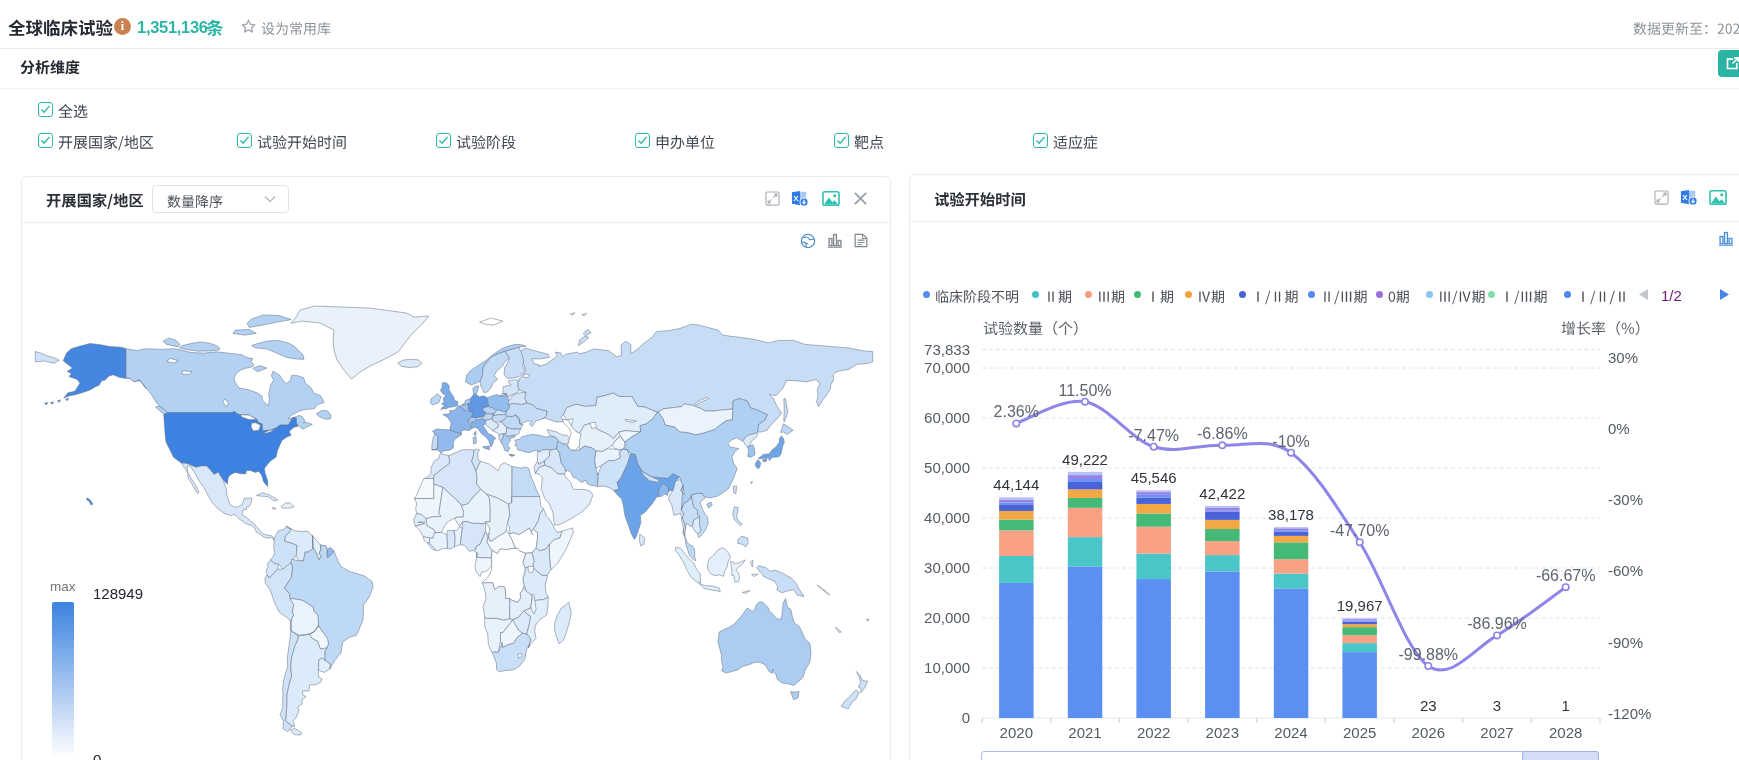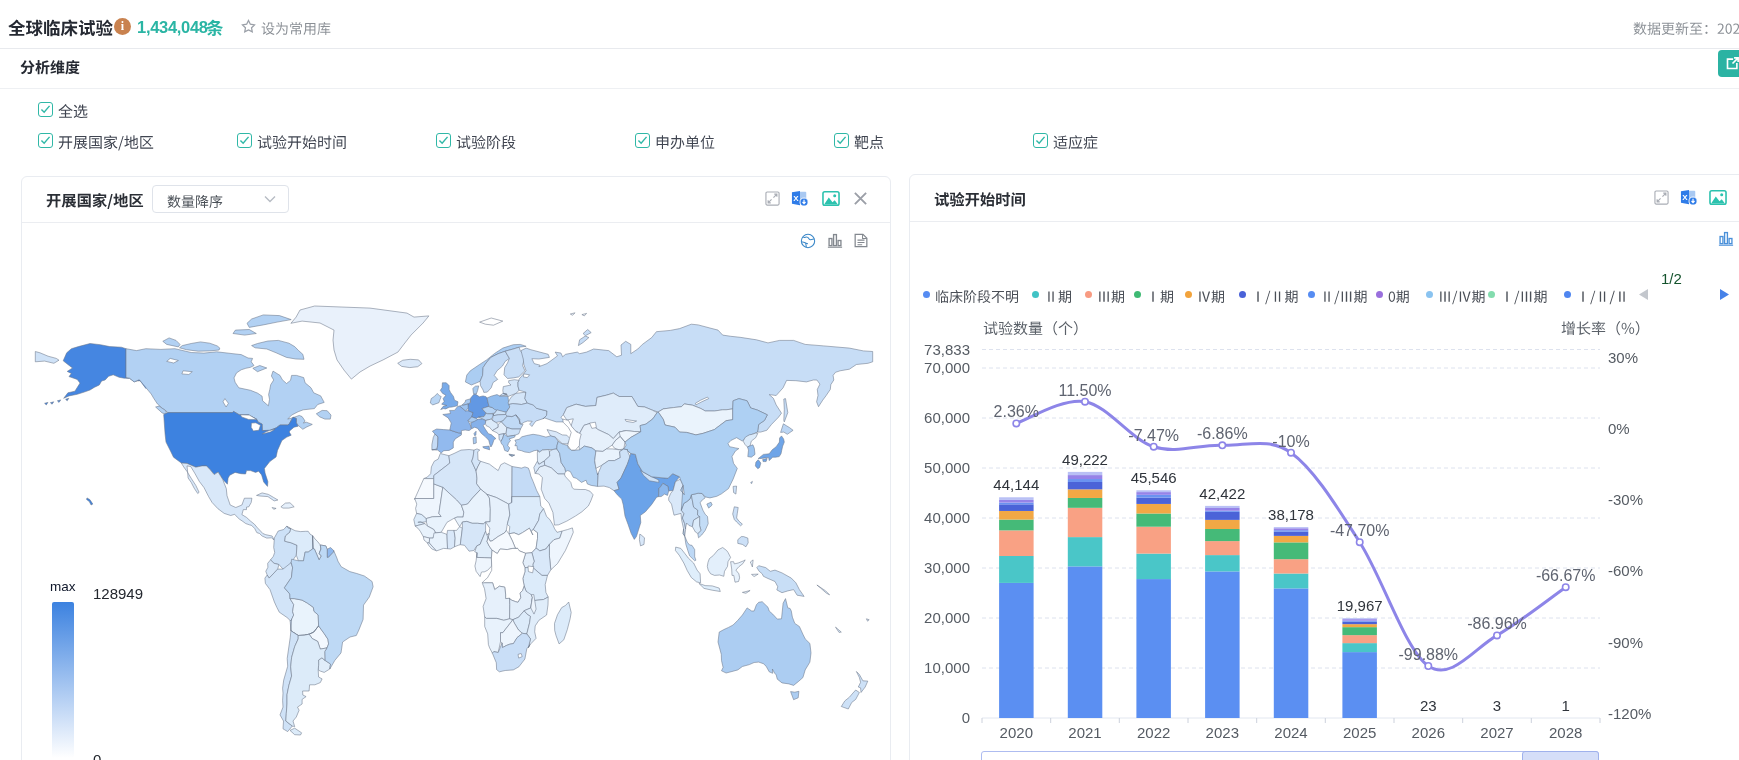--- a/index.html
+++ b/index.html
@@ -2,21 +2,21 @@
 <html><head><meta charset="utf-8"><style>
 *{margin:0;padding:0;box-sizing:border-box}
 html,body{width:1739px;height:760px;background:#fff;font-family:"Liberation Sans",sans-serif;overflow:hidden;position:relative}
 .abs{position:absolute}
 svg.ct{display:inline-block}
 </style></head><body>
 <div style="position:absolute;left:8px;top:16px;"><svg class="ct" width="105" height="24.5" viewBox="0 0 105 24.5" style="vertical-align:-5.6px">
       <path transform="translate(0,18.6)" fill="#262a33" d="M8.4 -15C6.6 -12.3 3.4 -10 0.3 -8.7C0.8 -8.2 1.4 -7.5 1.7 -7C2.3 -7.2 2.8 -7.5 3.4 -7.9V-6.7H7.6V-4.7H3.6V-2.8H7.6V-0.7H1.3V1.2H16.3V-0.7H9.9V-2.8H14V-4.7H9.9V-6.7H14.2V-7.8C14.7 -7.5 15.3 -7.2 15.9 -6.9C16.1 -7.5 16.7 -8.2 17.3 -8.7C14.5 -9.9 12 -11.5 9.9 -13.7L10.3 -14.2ZM4.5 -8.5C6 -9.6 7.5 -10.8 8.7 -12.2C10.1 -10.7 11.5 -9.6 13 -8.5Z M24.1 -8.6C24.8 -7.6 25.5 -6.3 25.7 -5.5L27.5 -6.3C27.2 -7.1 26.4 -8.4 25.8 -9.3ZM17.9 -2.1 18.3 -0.1 23.5 -1.7 24.5 -0.3C25.6 -1.2 26.9 -2.4 28.1 -3.6V-0.8C28.1 -0.5 28 -0.4 27.7 -0.4C27.4 -0.4 26.6 -0.4 25.8 -0.4C26 0.1 26.4 1 26.5 1.6C27.8 1.6 28.7 1.5 29.3 1.2C29.9 0.8 30.1 0.3 30.1 -0.8V-3.6C30.9 -2.1 32 -0.9 33.4 0.2C33.7 -0.4 34.2 -1 34.7 -1.4C33.2 -2.4 32.2 -3.6 31.4 -5.1C32.3 -6 33.4 -7.3 34.3 -8.5L32.5 -9.4C32.1 -8.6 31.4 -7.6 30.7 -6.8C30.5 -7.6 30.3 -8.4 30.1 -9.3V-10.1H34.4V-12H32.9L33.9 -13C33.5 -13.5 32.5 -14.3 31.8 -14.8L30.6 -13.7C31.3 -13.2 32 -12.6 32.5 -12H30.1V-14.9H28.1V-12H24V-10.1H28.1V-5.9C26.6 -4.7 25.1 -3.5 23.9 -2.6L23.7 -3.8L21.9 -3.2V-6.9H23.4V-8.8H21.9V-11.9H23.7V-13.9H18.1V-11.9H20V-8.8H18.2V-6.9H20V-2.7C19.2 -2.4 18.5 -2.2 17.9 -2.1Z M36.1 -12.9V-0.5H38.1V-12.9ZM45.2 -9.6C46.2 -8.8 47.6 -7.6 48.2 -6.9L49.6 -8.4C48.9 -9 47.6 -10.1 46.5 -10.8ZM44.1 -14.9C43.5 -12.6 42.5 -10.4 41.2 -9V-14.7H39.1V1.4H41.2V-8.7C41.7 -8.4 42.5 -7.9 42.8 -7.6C43.6 -8.5 44.3 -9.6 44.9 -10.9H51.8V-13H45.7C45.9 -13.5 46 -14 46.2 -14.5ZM46 -1.2H44.5V-4.6H46ZM47.9 -1.2V-4.6H49.3V-1.2ZM42.4 -6.6V1.6H44.5V0.7H49.3V1.5H51.4V-6.6Z M61.8 -10.4V-8.3H57.1V-6.3H61C59.8 -4.3 57.9 -2.3 56 -1.2C56.5 -0.8 57.1 -0.1 57.5 0.4C59.1 -0.6 60.6 -2.3 61.8 -4.1V1.6H63.9V-4.1C65.1 -2.3 66.7 -0.8 68.2 0.2C68.5 -0.3 69.2 -1.1 69.7 -1.5C67.8 -2.5 65.9 -4.4 64.6 -6.3H69V-8.3H63.9V-10.4ZM60.3 -14.5C60.6 -14 60.9 -13.4 61.1 -12.8H54.3V-8.4C54.3 -5.9 54.2 -2.2 52.8 0.3C53.3 0.6 54.2 1.2 54.6 1.5C56.2 -1.2 56.5 -5.6 56.5 -8.4V-10.8H69.2V-12.8H63.7C63.4 -13.5 62.9 -14.4 62.5 -15.1Z M71.7 -13.4C72.6 -12.5 73.8 -11.4 74.4 -10.6L75.8 -12C75.2 -12.8 74 -13.9 73.1 -14.6ZM76.7 -7.5V-5.6H78.1V-1.8L77 -1.5L77 -1.5C76.8 -1.9 76.6 -2.8 76.5 -3.3L74.9 -2.3V-9.5H70.9V-7.5H72.9V-2.2C72.9 -1.4 72.4 -0.8 72 -0.6C72.3 -0.1 72.8 0.8 73 1.3C73.3 0.9 73.8 0.6 76.4 -1.2L76.9 0.6C78.4 0.1 80.3 -0.4 82.1 -0.9L81.8 -2.8L80 -2.3V-5.6H81.3V-7.5ZM81.5 -14.7 81.6 -11.5H76.1V-9.5H81.7C82 -2.7 82.8 1.4 85 1.5C85.7 1.5 86.7 0.8 87.1 -2.6C86.8 -2.8 85.8 -3.4 85.5 -3.8C85.4 -2.2 85.3 -1.4 85 -1.4C84.4 -1.4 83.9 -4.9 83.7 -9.5H86.9V-11.5H85.6L86.9 -12.3C86.6 -13 85.8 -14 85.2 -14.7L83.8 -13.8C84.3 -13.1 85 -12.2 85.3 -11.5H83.7C83.7 -12.5 83.7 -13.6 83.7 -14.7Z M87.8 -2.9 88.2 -1.3C89.5 -1.6 91 -2 92.5 -2.3L92.4 -3.9C90.7 -3.5 89 -3.2 87.8 -2.9ZM95.6 -6.1C96 -4.8 96.4 -3.1 96.5 -2L98.2 -2.4C98 -3.5 97.6 -5.2 97.2 -6.5ZM98.6 -6.6C98.9 -5.3 99.2 -3.6 99.3 -2.4L100.9 -2.7C100.8 -3.8 100.5 -5.5 100.2 -6.8ZM89 -11.3C88.9 -9.3 88.7 -6.7 88.5 -5.1H93.1C92.9 -2 92.7 -0.8 92.4 -0.4C92.2 -0.2 92 -0.2 91.8 -0.2C91.4 -0.2 90.7 -0.2 89.9 -0.3C90.2 0.2 90.4 0.9 90.5 1.4C91.3 1.4 92.1 1.4 92.6 1.4C93.2 1.3 93.6 1.2 93.9 0.7C94.4 0.1 94.7 -1.6 94.9 -6C94.9 -6.2 94.9 -6.8 94.9 -6.8H93.6C93.8 -8.8 94 -11.8 94.1 -14.2H88.3V-12.5H92.3C92.2 -10.5 92 -8.3 91.8 -6.7H90.5C90.6 -8.1 90.7 -9.8 90.8 -11.2ZM99.2 -12C100 -11.2 100.8 -10.3 101.7 -9.5H97C97.8 -10.3 98.6 -11.1 99.2 -12ZM98.9 -15.1C97.8 -12.8 95.9 -10.8 93.8 -9.6C94.2 -9.2 94.8 -8.3 95 -7.9C95.6 -8.3 96.2 -8.7 96.8 -9.3V-7.8H102.2V-9.1C102.7 -8.7 103.2 -8.3 103.8 -7.9C104 -8.5 104.4 -9.5 104.7 -10C103.2 -10.8 101.4 -12.3 100.3 -13.6L100.7 -14.4ZM95.1 -1V0.8H104.2V-1H102.1C102.9 -2.5 103.7 -4.6 104.3 -6.3L102.4 -6.7C102 -5 101.2 -2.6 100.4 -1Z"></path>
     </svg></div>
 <div class="abs" style="left:114px;top:18px;width:17px;height:17px;border-radius:50%;background:#c9824f;color:#fff;font-size:12px;font-weight:bold;text-align:center;line-height:17px;font-family:'Liberation Serif',serif">i</div>
-<div class="abs" style="left:137px;top:18px;font-size:16.5px;font-weight:bold;color:#2ab5a4;letter-spacing:-0.3px">1,434,048</div>
+<div class="abs" style="left:137px;top:18px;font-size:16.5px;font-weight:bold;color:#2ab5a4;letter-spacing:-0.3px">1,351,136</div>
 <div style="position:absolute;left:206px;top:16px;"><svg class="ct" width="17.5" height="24.5" viewBox="0 0 17.5 24.5" style="vertical-align:-5.6px">
       <path transform="translate(0,18.6)" fill="#2ab5a4" d="M4.7 -3.1C3.9 -2.2 2.4 -1.1 1.2 -0.5C1.6 -0.2 2.3 0.5 2.6 1C3.9 0.2 5.4 -1.2 6.4 -2.4ZM11 -2.1C12.1 -1.1 13.5 0.2 14.1 1.2L15.6 -0C15 -0.9 13.6 -2.2 12.4 -3.1ZM11.1 -11.7C10.4 -11 9.7 -10.4 8.8 -9.9C7.9 -10.4 7.1 -11 6.4 -11.7ZM6.2 -14.9C5.4 -13.3 3.7 -11.7 1.1 -10.5C1.6 -10.2 2.3 -9.4 2.6 -8.9C3.5 -9.4 4.3 -9.9 5 -10.5C5.6 -9.9 6.2 -9.4 6.8 -9C4.9 -8.2 2.7 -7.7 0.5 -7.4C0.8 -6.9 1.2 -6.1 1.4 -5.5C4.1 -6 6.7 -6.7 8.9 -7.8C10.9 -6.8 13.2 -6.1 15.8 -5.8C16 -6.3 16.6 -7.2 17 -7.6C14.8 -7.9 12.7 -8.3 10.9 -9C12.4 -10 13.5 -11.2 14.4 -12.7L12.9 -13.5L12.6 -13.5H7.9C8.1 -13.8 8.3 -14.1 8.6 -14.5ZM7.6 -6.6V-5.2H2.5V-3.4H7.6V-0.5C7.6 -0.4 7.6 -0.3 7.4 -0.3C7.1 -0.3 6.4 -0.3 5.7 -0.3C6 0.2 6.3 1 6.4 1.5C7.5 1.5 8.3 1.5 9 1.2C9.6 0.9 9.8 0.4 9.8 -0.5V-3.4H15.2V-5.2H9.8V-6.6Z"></path>
     </svg></div>
 <svg class="abs" style="left:240px;top:18px" width="17" height="17" viewBox="0 0 24 24">
     <path fill="none" stroke="#9ba0a8" stroke-width="1.8" d="M12 3.5l2.6 5.3 5.9.9-4.2 4.1 1 5.8-5.3-2.8-5.3 2.8 1-5.8-4.2-4.1 5.9-.9z"></path>
   </svg>
 <div style="position:absolute;left:261px;top:19px;"><svg class="ct" width="70" height="19.6" viewBox="0 0 70 19.6" style="vertical-align:-4.5px">
       <path transform="translate(0,14.8)" fill="#8b9096" d="M1.7 -10.9C2.5 -10.2 3.4 -9.3 3.8 -8.7L4.5 -9.4C4.1 -10 3.1 -10.9 2.4 -11.5ZM0.6 -7.4V-6.4H2.6V-1.3C2.6 -0.7 2.1 -0.2 1.9 -0.1C2.1 0.2 2.4 0.6 2.5 0.8C2.7 0.6 3 0.3 5.5 -1.6C5.4 -1.8 5.2 -2.2 5.2 -2.5L3.6 -1.3V-7.4ZM6.9 -11.3V-9.7C6.9 -8.7 6.6 -7.5 4.7 -6.7C4.9 -6.5 5.3 -6.1 5.4 -5.9C7.4 -6.8 7.9 -8.4 7.9 -9.7V-10.3H10.3V-8C10.3 -7 10.5 -6.6 11.5 -6.6C11.7 -6.6 12.4 -6.6 12.6 -6.6C12.9 -6.6 13.1 -6.6 13.3 -6.6C13.3 -6.9 13.2 -7.3 13.2 -7.5C13 -7.5 12.8 -7.5 12.6 -7.5C12.4 -7.5 11.7 -7.5 11.6 -7.5C11.4 -7.5 11.3 -7.6 11.3 -8V-11.3ZM11.3 -4.6C10.8 -3.5 10 -2.5 9.1 -1.8C8.1 -2.6 7.4 -3.5 6.9 -4.6ZM5.4 -5.6V-4.6H6.1L5.9 -4.5C6.5 -3.2 7.3 -2.1 8.3 -1.2C7.2 -0.5 6 -0.1 4.8 0.2C5 0.4 5.2 0.9 5.3 1.1C6.6 0.8 7.9 0.2 9.1 -0.5C10.1 0.2 11.4 0.8 12.8 1.2C13 0.9 13.3 0.4 13.5 0.2C12.1 -0.1 10.9 -0.5 9.9 -1.2C11.1 -2.2 12.1 -3.6 12.6 -5.3L12 -5.6L11.8 -5.6Z M16.3 -11C16.8 -10.3 17.5 -9.4 17.7 -8.8L18.7 -9.3C18.4 -9.9 17.7 -10.8 17.2 -11.4ZM21 -5.2C21.7 -4.3 22.5 -3.2 22.9 -2.4L23.8 -2.9C23.4 -3.7 22.6 -4.8 21.9 -5.6ZM19.8 -11.7V-10.1C19.8 -9.5 19.7 -9 19.7 -8.4H15.1V-7.3H19.6C19.2 -4.8 18.1 -2 14.8 0.2C15 0.3 15.4 0.7 15.6 0.9C19.2 -1.5 20.3 -4.6 20.7 -7.3H25.5C25.3 -2.6 25.1 -0.7 24.7 -0.3C24.5 -0.1 24.3 -0.1 24 -0.1C23.7 -0.1 22.8 -0.1 21.9 -0.2C22.1 0.2 22.2 0.6 22.2 0.9C23.1 1 24 1 24.5 1C25 0.9 25.3 0.8 25.6 0.4C26.2 -0.3 26.4 -2.2 26.6 -7.8C26.6 -8 26.6 -8.4 26.6 -8.4H20.8C20.8 -9 20.8 -9.5 20.8 -10.1V-11.7Z M32.4 -6.9H37.7V-5.5H32.4ZM30.1 -3.5V0.5H31.2V-2.6H34.6V1.1H35.7V-2.6H39V-0.6C39 -0.4 38.9 -0.4 38.7 -0.4C38.5 -0.4 37.7 -0.4 36.9 -0.4C37 -0.1 37.2 0.3 37.3 0.5C38.3 0.5 39 0.5 39.5 0.4C39.9 0.2 40 -0.1 40 -0.6V-3.5H35.7V-4.7H38.8V-7.7H31.4V-4.7H34.6V-3.5ZM30.4 -11.2C30.8 -10.8 31.2 -10.1 31.5 -9.6H29.2V-6.6H30.2V-8.7H39.9V-6.6H40.9V-9.6H35.6V-11.8H34.6V-9.6H31.6L32.5 -10C32.2 -10.4 31.8 -11.1 31.3 -11.6ZM38.7 -11.6C38.4 -11.1 37.9 -10.4 37.5 -9.9L38.4 -9.6C38.8 -10 39.3 -10.7 39.8 -11.3Z M44.1 -10.8V-5.7C44.1 -3.7 44 -1.2 42.4 0.5C42.7 0.6 43.1 1 43.3 1.2C44.3 0 44.8 -1.6 45 -3.2H48.5V1H49.6V-3.2H53.4V-0.3C53.4 -0.1 53.3 0 53 0C52.7 0.1 51.8 0.1 50.8 0C50.9 0.3 51.1 0.8 51.2 1C52.5 1.1 53.3 1 53.8 0.9C54.2 0.7 54.4 0.4 54.4 -0.3V-10.8ZM45.2 -9.8H48.5V-7.5H45.2ZM53.4 -9.8V-7.5H49.6V-9.8ZM45.2 -6.5H48.5V-4.2H45.1C45.2 -4.7 45.2 -5.2 45.2 -5.7ZM53.4 -6.5V-4.2H49.6V-6.5Z M60.5 -3.4C60.7 -3.5 61.2 -3.6 61.9 -3.6H64.3V-2H59.2V-1H64.3V1.1H65.3V-1H69.4V-2H65.3V-3.6H68.4V-4.6H65.3V-6H64.3V-4.6H61.6C62.1 -5.2 62.5 -6 62.9 -6.7H68.8V-7.7H63.4L63.8 -8.7L62.7 -9.1C62.6 -8.6 62.4 -8.1 62.2 -7.7H59.6V-6.7H61.8C61.4 -6 61.1 -5.5 61 -5.3C60.7 -4.8 60.4 -4.5 60.2 -4.5C60.3 -4.2 60.5 -3.6 60.5 -3.4ZM62.6 -11.5C62.8 -11.2 63 -10.7 63.2 -10.3H57.7V-6.3C57.7 -4.3 57.6 -1.4 56.4 0.6C56.7 0.7 57.1 1 57.3 1.2C58.5 -0.9 58.7 -4.1 58.7 -6.3V-9.4H69.3V-10.3H64.4C64.2 -10.8 63.9 -11.3 63.6 -11.8Z"></path>
     </svg></div>
 <div style="position:absolute;left:1633px;top:19px;white-space:nowrap"><svg class="ct" width="107.3" height="19.6" viewBox="0 0 107.3 19.6" style="vertical-align:-4.5px">
@@ -323,21 +323,21 @@
 <path fill="#ffffff" d="M603.0,169.4L609.9,170.4L614.6,171.0L611.1,172.5L604.1,171.3Z"></path>
 <path fill="#ffffff" d="M501.8,123.9L507.6,124.8L505.3,127.6L501.3,126.9Z"></path>
 <path fill="#ffffff" d="M506.0,316.0L511.8,316.7L510.6,322.9L506.4,321.6Z"></path>
 <path fill="#f0f5fc" d="M548.3,64.0L553.0,62.8L550.6,65.3Z"></path>
 <path fill="#f0f5fc" d="M559.9,64.6L564.6,63.4L562.3,65.9Z"></path>
 <path fill="#aed0f3" d="M728.6,232.7L730.4,231.4L729.7,233.6Z"></path>
 <path fill="#a9cbf1" d="M491.8,205.4L487.4,204.8L490.6,206.3Z"></path>
 </g>
     </svg>
   </div>
-<div style="position:absolute;left:50px;top:577px;"><span style="font-size:13.5px;color:#0f172a">max</span></div>
+<div style="position:absolute;left:50px;top:577px;"><span style="font-size:13.5px;color:#737373">max</span></div>
 <div class="abs" style="left:93px;top:585px;font-size:15px;color:#23272e">128949</div>
 <div class="abs" style="left:52px;top:602px;width:22px;height:156px;background:linear-gradient(to bottom,#3c82e0,#ffffff);border-radius:2px"></div>
 <div class="abs" style="left:93px;top:751px;font-size:15px;color:#23272e">0</div>
 <div class="abs" style="left:909px;top:174px;width:846px;height:602px;border:1px solid #e9ecf1;border-radius:6px"></div>
 <div class="abs" style="left:910px;top:221px;width:829px;height:1px;background:#ebedf1"></div>
 <div style="position:absolute;left:934px;top:189px;"><svg class="ct" width="91.8" height="21.4" viewBox="0 0 91.8 21.4" style="vertical-align:-4.9px">
       <path transform="translate(0,16.2)" fill="#2b2f36" d="M1.5 -11.7C2.3 -11 3.4 -9.9 3.8 -9.2L5.1 -10.5C4.6 -11.2 3.5 -12.1 2.7 -12.8ZM5.8 -6.5V-4.9H7.1V-1.6L6.1 -1.3L6.1 -1.3C6 -1.7 5.8 -2.4 5.7 -2.9L4.3 -2.1V-8.3H0.7V-6.5H2.6V-1.9C2.6 -1.2 2.1 -0.7 1.7 -0.5C2 -0.1 2.5 0.7 2.6 1.1C2.9 0.8 3.3 0.5 5.6 -1L6 0.5C7.3 0.1 9 -0.4 10.5 -0.8L10.3 -2.4L8.8 -2V-4.9H9.9V-6.5ZM10.1 -12.9 10.1 -10.1H5.4V-8.3H10.2C10.4 -2.3 11.2 1.2 13.1 1.3C13.7 1.3 14.6 0.7 15 -2.3C14.7 -2.4 13.8 -3 13.5 -3.3C13.5 -2 13.3 -1.2 13.1 -1.2C12.6 -1.2 12.2 -4.3 12 -8.3H14.8V-10.1H13.6L14.8 -10.8C14.5 -11.4 13.8 -12.2 13.3 -12.8L12 -12.1C12.5 -11.5 13.1 -10.6 13.4 -10.1H12C11.9 -11 11.9 -11.9 11.9 -12.9Z M15.6 -2.6 15.9 -1.1C17 -1.4 18.4 -1.7 19.7 -2L19.6 -3.4C18.1 -3.1 16.6 -2.8 15.6 -2.6ZM22.4 -5.3C22.7 -4.2 23.1 -2.7 23.2 -1.7L24.6 -2.1C24.5 -3.1 24.1 -4.6 23.7 -5.7ZM25 -5.8C25.2 -4.6 25.5 -3.1 25.6 -2.1L27.1 -2.4C27 -3.4 26.7 -4.8 26.4 -6ZM16.6 -9.9C16.5 -8.2 16.4 -5.9 16.2 -4.5H20.2C20 -1.8 19.8 -0.7 19.6 -0.4C19.4 -0.2 19.3 -0.2 19 -0.2C18.7 -0.2 18.1 -0.2 17.4 -0.3C17.7 0.2 17.9 0.8 17.9 1.2C18.6 1.2 19.3 1.2 19.8 1.2C20.2 1.1 20.6 1 20.9 0.6C21.4 0.1 21.6 -1.4 21.8 -5.2C21.8 -5.4 21.8 -5.9 21.8 -5.9H20.6C20.8 -7.7 21 -10.3 21.1 -12.4H16V-10.9H19.5C19.4 -9.1 19.2 -7.3 19.1 -5.9H17.9C18 -7.1 18.1 -8.6 18.2 -9.8ZM25.6 -10.5C26.2 -9.8 26.9 -9 27.7 -8.3H23.6C24.3 -9 25 -9.7 25.6 -10.5ZM25.3 -13.2C24.3 -11.2 22.6 -9.4 20.8 -8.4C21.1 -8 21.7 -7.2 21.9 -6.9C22.4 -7.2 22.9 -7.6 23.4 -8.1V-6.8H28.1V-8C28.6 -7.6 29.1 -7.2 29.5 -6.9C29.7 -7.4 30 -8.3 30.4 -8.7C29 -9.5 27.5 -10.7 26.5 -11.9L26.9 -12.6ZM22 -0.9V0.7H29.9V-0.9H28.1C28.7 -2.2 29.4 -4 30 -5.5L28.3 -5.9C28 -4.3 27.2 -2.3 26.6 -0.9Z M40.2 -10.4V-6.6H36.7V-7.1V-10.4ZM31.3 -6.6V-4.9H34.6C34.3 -3.1 33.5 -1.3 31.3 0.1C31.7 0.4 32.4 1 32.7 1.4C35.4 -0.2 36.3 -2.6 36.6 -4.9H40.2V1.4H42.1V-4.9H45.2V-6.6H42.1V-10.4H44.8V-12.1H31.8V-10.4H34.8V-7.1V-6.6Z M52.8 -5.1V1.4H54.4V0.7H58.2V1.3H59.9V-5.1ZM54.4 -0.9V-3.4H58.2V-0.9ZM52.5 -5.9C53.1 -6.1 53.9 -6.2 59 -6.7C59.1 -6.3 59.3 -6 59.4 -5.6L61 -6.5C60.5 -7.7 59.5 -9.5 58.4 -10.8L57 -10.1C57.4 -9.6 57.8 -8.9 58.2 -8.3L54.5 -8C55.4 -9.3 56.2 -10.9 56.9 -12.5L55 -13C54.3 -11.1 53.3 -9.1 52.9 -8.6C52.5 -8 52.2 -7.7 51.9 -7.6C52.1 -7.2 52.4 -6.3 52.5 -5.9ZM49.1 -8.3H50.1C50 -6.8 49.8 -5.6 49.4 -4.4L48.5 -5.2C48.7 -6.2 48.9 -7.2 49.1 -8.3ZM46.6 -4.6C47.3 -4.1 48 -3.4 48.7 -2.7C48.1 -1.5 47.4 -0.7 46.3 -0.1C46.7 0.2 47.2 0.9 47.4 1.3C48.5 0.6 49.3 -0.3 50 -1.4C50.4 -1 50.8 -0.5 51.1 -0.1L52.2 -1.6C51.8 -2.1 51.3 -2.6 50.8 -3.2C51.4 -4.9 51.8 -7.1 51.9 -9.9L50.8 -10L50.6 -10H49.4C49.6 -10.9 49.7 -11.9 49.8 -12.8L48.1 -12.9C48 -12 47.9 -11 47.8 -10H46.5V-8.3H47.5C47.2 -6.9 46.9 -5.6 46.6 -4.6Z M68.2 -6.5C69 -5.4 70 -3.9 70.4 -3L72 -4C71.5 -4.9 70.5 -6.3 69.7 -7.3ZM65.8 -5.9V-3.1H63.9V-5.9ZM65.8 -7.5H63.9V-10.2H65.8ZM62.2 -11.8V-0.2H63.9V-1.5H67.5V-11.8ZM72.6 -12.9V-10.2H68.1V-8.4H72.6V-1.1C72.6 -0.8 72.5 -0.7 72.2 -0.7C71.8 -0.7 70.7 -0.7 69.6 -0.7C69.9 -0.2 70.2 0.6 70.3 1.1C71.8 1.1 72.9 1.1 73.6 0.8C74.3 0.5 74.5 0 74.5 -1.1V-8.4H76.1V-10.2H74.5V-12.9Z M77.6 -9.3V1.3H79.5V-9.3ZM77.8 -12C78.5 -11.3 79.3 -10.3 79.6 -9.6L81.2 -10.6C80.8 -11.3 80 -12.2 79.3 -12.9ZM82.7 -4.3H85.6V-2.8H82.7ZM82.7 -7.2H85.6V-5.8H82.7ZM81 -8.7V-1.4H87.3V-8.7ZM81.7 -12.2V-10.5H89V-0.6C89 -0.4 88.9 -0.4 88.7 -0.4C88.5 -0.4 87.9 -0.3 87.5 -0.4C87.7 0.1 87.9 0.8 88 1.3C89 1.3 89.7 1.2 90.2 1C90.7 0.7 90.9 0.2 90.9 -0.6V-12.2Z"></path>
     </svg></div>
 <svg class="abs" style="left:1654px;top:190px" width="15" height="15" viewBox="0 0 24 24">
     <g fill="none" stroke="#a9adb5" stroke-width="1.8">
@@ -405,21 +405,21 @@
 <div style="position:absolute;left:1499.5px;top:287px;"><svg class="ct" width="47.5" height="19.6" viewBox="0 0 47.5 19.6" style="vertical-align:-4.5px">
       <path transform="translate(0,14.8)" fill="#4a4f57" d="M6.3 0H7.7V-10.2H6.3Z M14.2 2.5H15.1L19.3 -11.1H18.4Z M21.7 0H23V-10.2H21.7ZM25.8 0H27.2V-10.2H25.8ZM29.9 0H31.3V-10.2H29.9Z M36 -2C35.6 -1.1 34.8 -0.1 34 0.5C34.3 0.7 34.7 1 34.9 1.1C35.7 0.4 36.5 -0.7 37 -1.7ZM38 -1.6C38.5 -0.9 39.2 0 39.4 0.6L40.3 0.1C40 -0.5 39.4 -1.4 38.8 -2ZM45.5 -10.1V-7.9H42.6V-10.1ZM41.6 -11.1V-6C41.6 -4 41.5 -1.3 40.3 0.6C40.6 0.7 41 1 41.2 1.2C42 -0.2 42.4 -1.9 42.5 -3.6H45.5V-0.2C45.5 -0 45.4 0 45.2 0.1C45 0.1 44.3 0.1 43.5 0C43.7 0.3 43.8 0.8 43.8 1.1C44.9 1.1 45.5 1.1 45.9 0.9C46.3 0.7 46.5 0.4 46.5 -0.2V-11.1ZM45.5 -6.9V-4.6H42.6C42.6 -5.1 42.6 -5.5 42.6 -6V-6.9ZM38.9 -11.6V-9.9H36.4V-11.6H35.4V-9.9H34.2V-9H35.4V-3.2H34V-2.3H40.9V-3.2H39.9V-9H40.9V-9.9H39.9V-11.6ZM36.4 -9H38.9V-7.7H36.4ZM36.4 -6.9H38.9V-5.5H36.4ZM36.4 -4.6H38.9V-3.2H36.4Z"></path>
     </svg></div>
 <div class="abs" style="left:1564.2px;top:290.5px;width:7px;height:7px;border-radius:50%;background:#4f86f0"></div>
 <div style="position:absolute;left:1576.2px;top:287px;"><svg class="ct" width="53" height="19.6" viewBox="0 0 53 19.6" style="vertical-align:-4.5px">
       <path transform="translate(0,14.8)" fill="#4a4f57" d="M6.3 0H7.7V-10.2H6.3Z M14.2 2.5H15.1L19.3 -11.1H18.4Z M23.8 0H25.1V-10.2H23.8ZM27.9 0H29.2V-10.2H27.9Z M33.6 2.5H34.6L38.8 -11.1H37.8Z M43.2 0H44.6V-10.2H43.2ZM47.4 0H48.7V-10.2H47.4Z"></path>
     </svg></div>
 <svg class="abs" style="left:1639px;top:288.5px" width="9" height="11" viewBox="0 0 9 11">
     <path fill="#c3c7cd" d="M9 0L0 5.5 9 11z"></path>
   </svg>
-<div class="abs" style="left:1661px;top:270px;font-size:15px;color:#14532d">1/2</div>
+<div class="abs" style="left:1661px;top:287px;font-size:15px;color:#701a75">1/2</div>
 <svg class="abs" style="left:1720px;top:288.5px" width="9" height="11" viewBox="0 0 9 11">
     <path fill="#4782e8" d="M0 0l9 5.5L0 11z"></path>
   </svg>
 <div style="position:absolute;left:983px;top:318px;"><svg class="ct" width="105" height="21" viewBox="0 0 105 21" style="vertical-align:-4.8px">
       <path transform="translate(0,15.9)" fill="#5a6068" d="M1.8 -11.6C2.6 -11 3.5 -10 4 -9.4L4.8 -10.2C4.3 -10.8 3.3 -11.7 2.5 -12.3ZM11.7 -11.9C12.3 -11.3 13 -10.4 13.3 -9.8L14.1 -10.3C13.8 -10.9 13.1 -11.8 12.4 -12.4ZM0.8 -7.9V-6.8H2.8V-1.4C2.8 -0.8 2.4 -0.3 2.1 -0.2C2.3 0.1 2.6 0.5 2.7 0.8C2.9 0.5 3.3 0.3 5.9 -1.5C5.8 -1.7 5.6 -2.1 5.6 -2.4L3.9 -1.3V-7.9ZM10.1 -12.5 10.2 -9.5H5.2V-8.4H10.2C10.5 -2.7 11.2 1.1 13 1.2C13.6 1.2 14.2 0.5 14.5 -2C14.3 -2.1 13.8 -2.4 13.6 -2.6C13.5 -1.2 13.3 -0.3 13.1 -0.3C12.1 -0.4 11.5 -3.8 11.3 -8.4H14.4V-9.5H11.3C11.2 -10.5 11.2 -11.5 11.2 -12.5ZM5.4 -0.9 5.7 0.1C7 -0.2 8.6 -0.7 10.2 -1.2L10 -2.2L8.3 -1.7V-5.2H9.7V-6.2H5.7V-5.2H7.2V-1.4Z M15.5 -2.2 15.7 -1.3C16.8 -1.6 18.2 -2 19.6 -2.4L19.5 -3.2C18 -2.8 16.5 -2.4 15.5 -2.2ZM23 -7.9V-7H27.5V-7.9ZM22 -5.4C22.4 -4.3 22.8 -2.8 23 -1.8L23.9 -2.1C23.8 -3 23.3 -4.5 22.9 -5.6ZM24.7 -5.8C24.9 -4.7 25.2 -3.2 25.3 -2.2L26.2 -2.4C26.1 -3.3 25.8 -4.8 25.5 -5.9ZM16.6 -9.8C16.5 -8.2 16.3 -6 16.1 -4.7H20.2C20 -1.6 19.7 -0.4 19.4 -0C19.3 0.1 19.1 0.1 18.9 0.1C18.6 0.1 17.9 0.1 17.2 0.1C17.3 0.3 17.5 0.7 17.5 1C18.2 1.1 18.9 1.1 19.3 1C19.7 1 20 0.9 20.2 0.6C20.7 0.1 20.9 -1.3 21.2 -5.1C21.2 -5.3 21.2 -5.6 21.2 -5.6L20.2 -5.6H20C20.2 -7.2 20.4 -9.9 20.6 -11.9H16V-10.9H19.5C19.4 -9.2 19.2 -7 19.1 -5.6H17.2C17.3 -6.8 17.5 -8.5 17.6 -9.8ZM25 -12.7C24.1 -10.6 22.4 -8.8 20.6 -7.6C20.8 -7.4 21.2 -6.9 21.3 -6.7C22.7 -7.7 24.1 -9.1 25.1 -10.8C26.2 -9.3 27.7 -7.8 29 -6.8C29.2 -7.1 29.4 -7.5 29.6 -7.8C28.2 -8.7 26.6 -10.3 25.6 -11.7L26 -12.4ZM21.5 -0.5V0.5H29.2V-0.5H26.9C27.6 -1.9 28.5 -3.9 29.1 -5.5L28 -5.7C27.6 -4.2 26.6 -1.9 25.9 -0.5Z M36.6 -12.3C36.4 -11.7 35.9 -10.8 35.5 -10.3L36.3 -10C36.6 -10.5 37.2 -11.2 37.6 -11.9ZM31.3 -11.9C31.7 -11.3 32.1 -10.4 32.2 -9.9L33.1 -10.3C33 -10.8 32.6 -11.6 32.1 -12.2ZM36.1 -3.9C35.8 -3.1 35.3 -2.5 34.8 -1.9C34.2 -2.2 33.6 -2.5 33 -2.7C33.3 -3.1 33.5 -3.5 33.7 -3.9ZM31.6 -2.3C32.4 -2 33.2 -1.6 34 -1.2C33 -0.6 31.8 -0.1 30.6 0.2C30.8 0.4 31.1 0.8 31.2 1.1C32.5 0.7 33.8 0.1 34.9 -0.8C35.4 -0.4 35.8 -0.2 36.2 0.1L36.9 -0.6C36.6 -0.9 36.1 -1.2 35.6 -1.4C36.4 -2.3 37 -3.3 37.4 -4.6L36.8 -4.9L36.6 -4.8H34.2L34.5 -5.6L33.5 -5.8C33.4 -5.5 33.2 -5.2 33.1 -4.8H31.1V-3.9H32.6C32.3 -3.3 32 -2.7 31.6 -2.3ZM33.9 -12.6V-9.8H30.8V-8.9H33.5C32.8 -7.9 31.6 -7 30.6 -6.5C30.8 -6.3 31.1 -5.9 31.2 -5.7C32.1 -6.2 33.1 -7 33.9 -7.9V-6.1H34.9V-8.1C35.6 -7.6 36.5 -6.9 36.9 -6.5L37.5 -7.3C37.2 -7.6 35.9 -8.4 35.1 -8.9H38V-9.8H34.9V-12.6ZM39.4 -12.5C39.1 -9.8 38.4 -7.3 37.2 -5.7C37.5 -5.6 37.9 -5.2 38.1 -5.1C38.5 -5.6 38.8 -6.3 39.1 -7C39.4 -5.5 39.9 -4.2 40.4 -3C39.6 -1.6 38.4 -0.5 36.8 0.3C37 0.6 37.3 1 37.4 1.2C38.9 0.4 40.1 -0.6 41 -1.9C41.7 -0.7 42.6 0.4 43.8 1.1C44 0.8 44.3 0.4 44.6 0.2C43.3 -0.5 42.3 -1.6 41.6 -3C42.4 -4.5 42.9 -6.4 43.2 -8.6H44.2V-9.7H39.9C40.2 -10.5 40.3 -11.4 40.5 -12.3ZM42.1 -8.6C41.9 -6.9 41.5 -5.4 41 -4.1C40.4 -5.5 40 -7 39.7 -8.6Z M48.8 -10H56.2V-9.2H48.8ZM48.8 -11.4H56.2V-10.6H48.8ZM47.7 -12.1V-8.5H57.3V-12.1ZM45.8 -7.8V-7H59.2V-7.8ZM48.5 -4.1H51.9V-3.2H48.5ZM53 -4.1H56.7V-3.2H53ZM48.5 -5.6H51.9V-4.8H48.5ZM53 -5.6H56.7V-4.8H53ZM45.7 -0V0.8H59.3V-0H53V-0.9H58.1V-1.7H53V-2.5H57.8V-6.3H47.4V-2.5H51.9V-1.7H47V-0.9H51.9V-0Z M70.4 -5.7C70.4 -2.8 71.6 -0.4 73.4 1.4L74.3 1C72.6 -0.8 71.5 -3 71.5 -5.7C71.5 -8.4 72.6 -10.6 74.3 -12.4L73.4 -12.8C71.6 -11 70.4 -8.6 70.4 -5.7Z M81.9 -8.2V1.2H83.1V-8.2ZM82.6 -12.6C81.1 -10.1 78.4 -7.9 75.5 -6.7C75.8 -6.4 76.2 -6 76.4 -5.7C78.7 -6.8 80.9 -8.5 82.5 -10.6C84.5 -8.2 86.5 -6.8 88.7 -5.6C88.9 -6 89.2 -6.4 89.5 -6.7C87.2 -7.8 85.1 -9.2 83.2 -11.5L83.6 -12.2Z M94.6 -5.7C94.6 -8.6 93.4 -11 91.6 -12.8L90.7 -12.4C92.4 -10.6 93.5 -8.4 93.5 -5.7C93.5 -3 92.4 -0.8 90.7 1L91.6 1.4C93.4 -0.4 94.6 -2.8 94.6 -5.7Z"></path>
     </svg></div>
 <div style="position:absolute;left:1561px;top:318px;"><svg class="ct" width="88.8" height="21" viewBox="0 0 88.8 21" style="vertical-align:-4.8px">
       <path transform="translate(0,15.9)" fill="#5a6068" d="M7 -8.9C7.4 -8.3 7.9 -7.4 8 -6.8L8.7 -7.1C8.5 -7.6 8.1 -8.5 7.6 -9.2ZM11.5 -9.2C11.3 -8.5 10.8 -7.6 10.4 -7L10.9 -6.7C11.4 -7.3 11.9 -8.1 12.3 -8.9ZM0.6 -1.9 1 -0.8C2.2 -1.3 3.7 -1.9 5.2 -2.5L5 -3.5L3.5 -2.9V-7.9H5V-8.9H3.5V-12.4H2.4V-8.9H0.8V-7.9H2.4V-2.6ZM6.6 -12.2C7 -11.6 7.5 -10.9 7.7 -10.4L8.7 -10.9C8.5 -11.4 8 -12.1 7.6 -12.6ZM5.6 -10.4V-5.4H13.6V-10.4H11.5C12 -10.9 12.4 -11.6 12.8 -12.2L11.6 -12.6C11.4 -12 10.8 -11 10.4 -10.4ZM6.5 -9.6H9.2V-6.3H6.5ZM10 -9.6H12.6V-6.3H10ZM7.4 -1.5H11.8V-0.4H7.4ZM7.4 -2.4V-3.6H11.8V-2.4ZM6.4 -4.5V1.2H7.4V0.4H11.8V1.2H12.9V-4.5Z M26.5 -12.3C25.2 -10.7 23 -9.3 20.9 -8.4C21.2 -8.2 21.7 -7.8 21.9 -7.5C23.9 -8.5 26.2 -10.1 27.7 -11.8ZM15.8 -6.7V-5.6H18.7V-0.8C18.7 -0.2 18.4 0 18.1 0.1C18.3 0.3 18.5 0.8 18.6 1.1C18.9 0.9 19.5 0.7 23.6 -0.4C23.5 -0.6 23.5 -1.1 23.5 -1.5L19.9 -0.6V-5.6H22.2C23.5 -2.5 25.6 -0.3 28.7 0.8C28.9 0.4 29.2 -0 29.5 -0.3C26.6 -1.1 24.5 -3 23.4 -5.6H29.2V-6.7H19.9V-12.5H18.7V-6.7Z M42.4 -9.6C41.9 -9 41 -8.2 40.3 -7.7L41.1 -7.2C41.8 -7.6 42.7 -8.4 43.4 -9.1ZM30.8 -5.1 31.4 -4.2C32.4 -4.6 33.6 -5.3 34.8 -5.9L34.6 -6.8C33.2 -6.1 31.8 -5.4 30.8 -5.1ZM31.3 -9C32.1 -8.5 33.1 -7.7 33.5 -7.2L34.4 -7.9C33.8 -8.4 32.9 -9.1 32 -9.6ZM40.2 -6.1C41.2 -5.5 42.5 -4.6 43.1 -4L44 -4.7C43.3 -5.3 42 -6.1 41 -6.7ZM30.8 -3V-2H36.9V1.2H38.1V-2H44.2V-3H38.1V-4.3H36.9V-3ZM36.5 -12.4C36.8 -12.1 37 -11.6 37.2 -11.2H31.1V-10.2H36.6C36.1 -9.5 35.6 -8.9 35.4 -8.7C35.2 -8.4 35 -8.2 34.8 -8.2C34.9 -7.9 35 -7.5 35.1 -7.2C35.3 -7.3 35.6 -7.4 37.4 -7.5C36.6 -6.8 36 -6.2 35.7 -6C35.2 -5.6 34.8 -5.3 34.5 -5.2C34.6 -5 34.7 -4.5 34.8 -4.3C35.1 -4.4 35.6 -4.5 39.5 -4.9C39.7 -4.6 39.9 -4.3 40 -4L40.9 -4.5C40.5 -5.1 39.8 -6.2 39.1 -7L38.3 -6.6C38.5 -6.4 38.8 -6 39 -5.7L36.3 -5.5C37.7 -6.5 39 -7.8 40.2 -9.2L39.3 -9.8C39 -9.3 38.6 -8.9 38.2 -8.5L36.3 -8.4C36.8 -8.9 37.3 -9.6 37.7 -10.2H44.1V-11.2H38.5C38.3 -11.7 38 -12.3 37.6 -12.7Z M55.4 -5.7C55.4 -2.8 56.6 -0.4 58.4 1.4L59.3 1C57.6 -0.8 56.5 -3 56.5 -5.7C56.5 -8.4 57.6 -10.6 59.3 -12.4L58.4 -12.8C56.6 -11 55.4 -8.6 55.4 -5.7Z M63.1 -4.3C64.6 -4.3 65.6 -5.5 65.6 -7.8C65.6 -9.9 64.6 -11.2 63.1 -11.2C61.6 -11.2 60.6 -9.9 60.6 -7.8C60.6 -5.5 61.6 -4.3 63.1 -4.3ZM63.1 -5.1C62.2 -5.1 61.6 -6 61.6 -7.8C61.6 -9.5 62.2 -10.3 63.1 -10.3C63.9 -10.3 64.5 -9.5 64.5 -7.8C64.5 -6 63.9 -5.1 63.1 -5.1ZM63.4 0.2H64.3L70.4 -11.2H69.5ZM70.7 0.2C72.2 0.2 73.2 -1.1 73.2 -3.3C73.2 -5.5 72.2 -6.7 70.7 -6.7C69.2 -6.7 68.2 -5.5 68.2 -3.3C68.2 -1.1 69.2 0.2 70.7 0.2ZM70.7 -0.6C69.9 -0.6 69.3 -1.5 69.3 -3.3C69.3 -5 69.9 -5.9 70.7 -5.9C71.6 -5.9 72.2 -5 72.2 -3.3C72.2 -1.5 71.6 -0.6 70.7 -0.6Z M78.4 -5.7C78.4 -8.6 77.2 -11 75.4 -12.8L74.5 -12.4C76.2 -10.6 77.3 -8.4 77.3 -5.7C77.3 -3 76.2 -0.8 74.5 1L75.4 1.4C77.2 -0.4 78.4 -2.8 78.4 -5.7Z"></path>
     </svg></div>
 <svg class="abs" style="left:909px;top:330px" width="830" height="430" viewBox="909 330 830 430" font-family="Liberation Sans">

